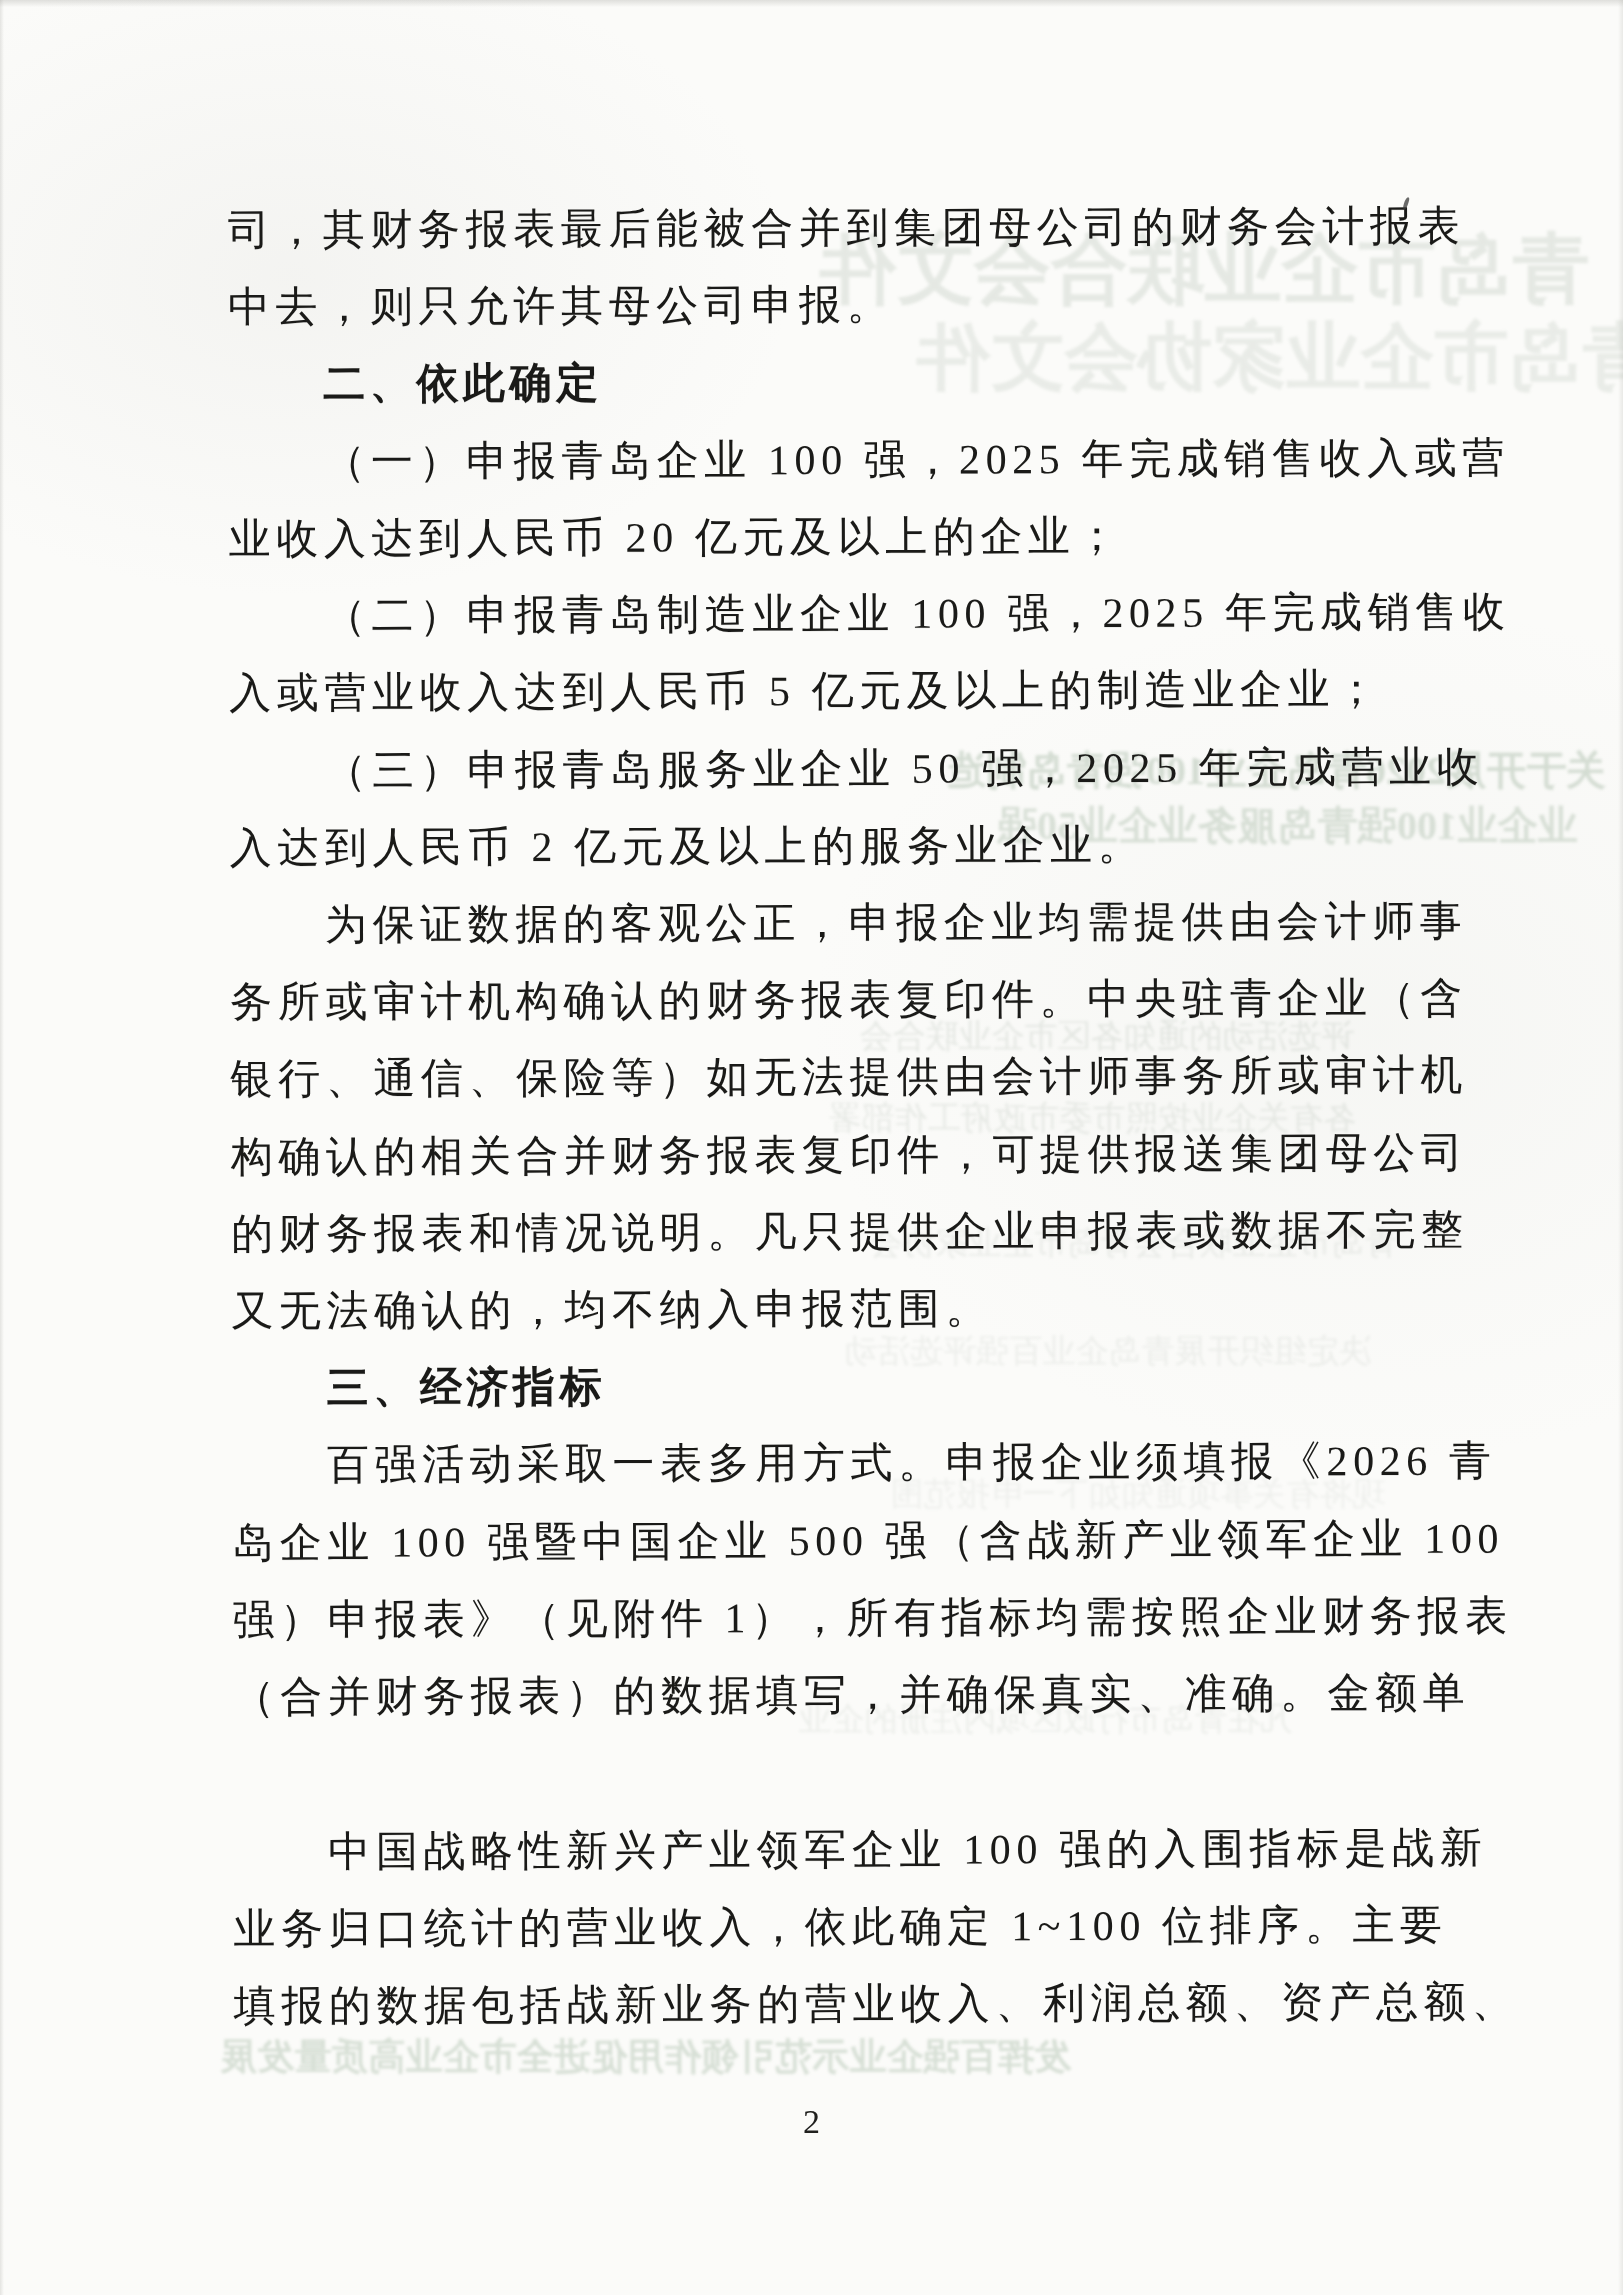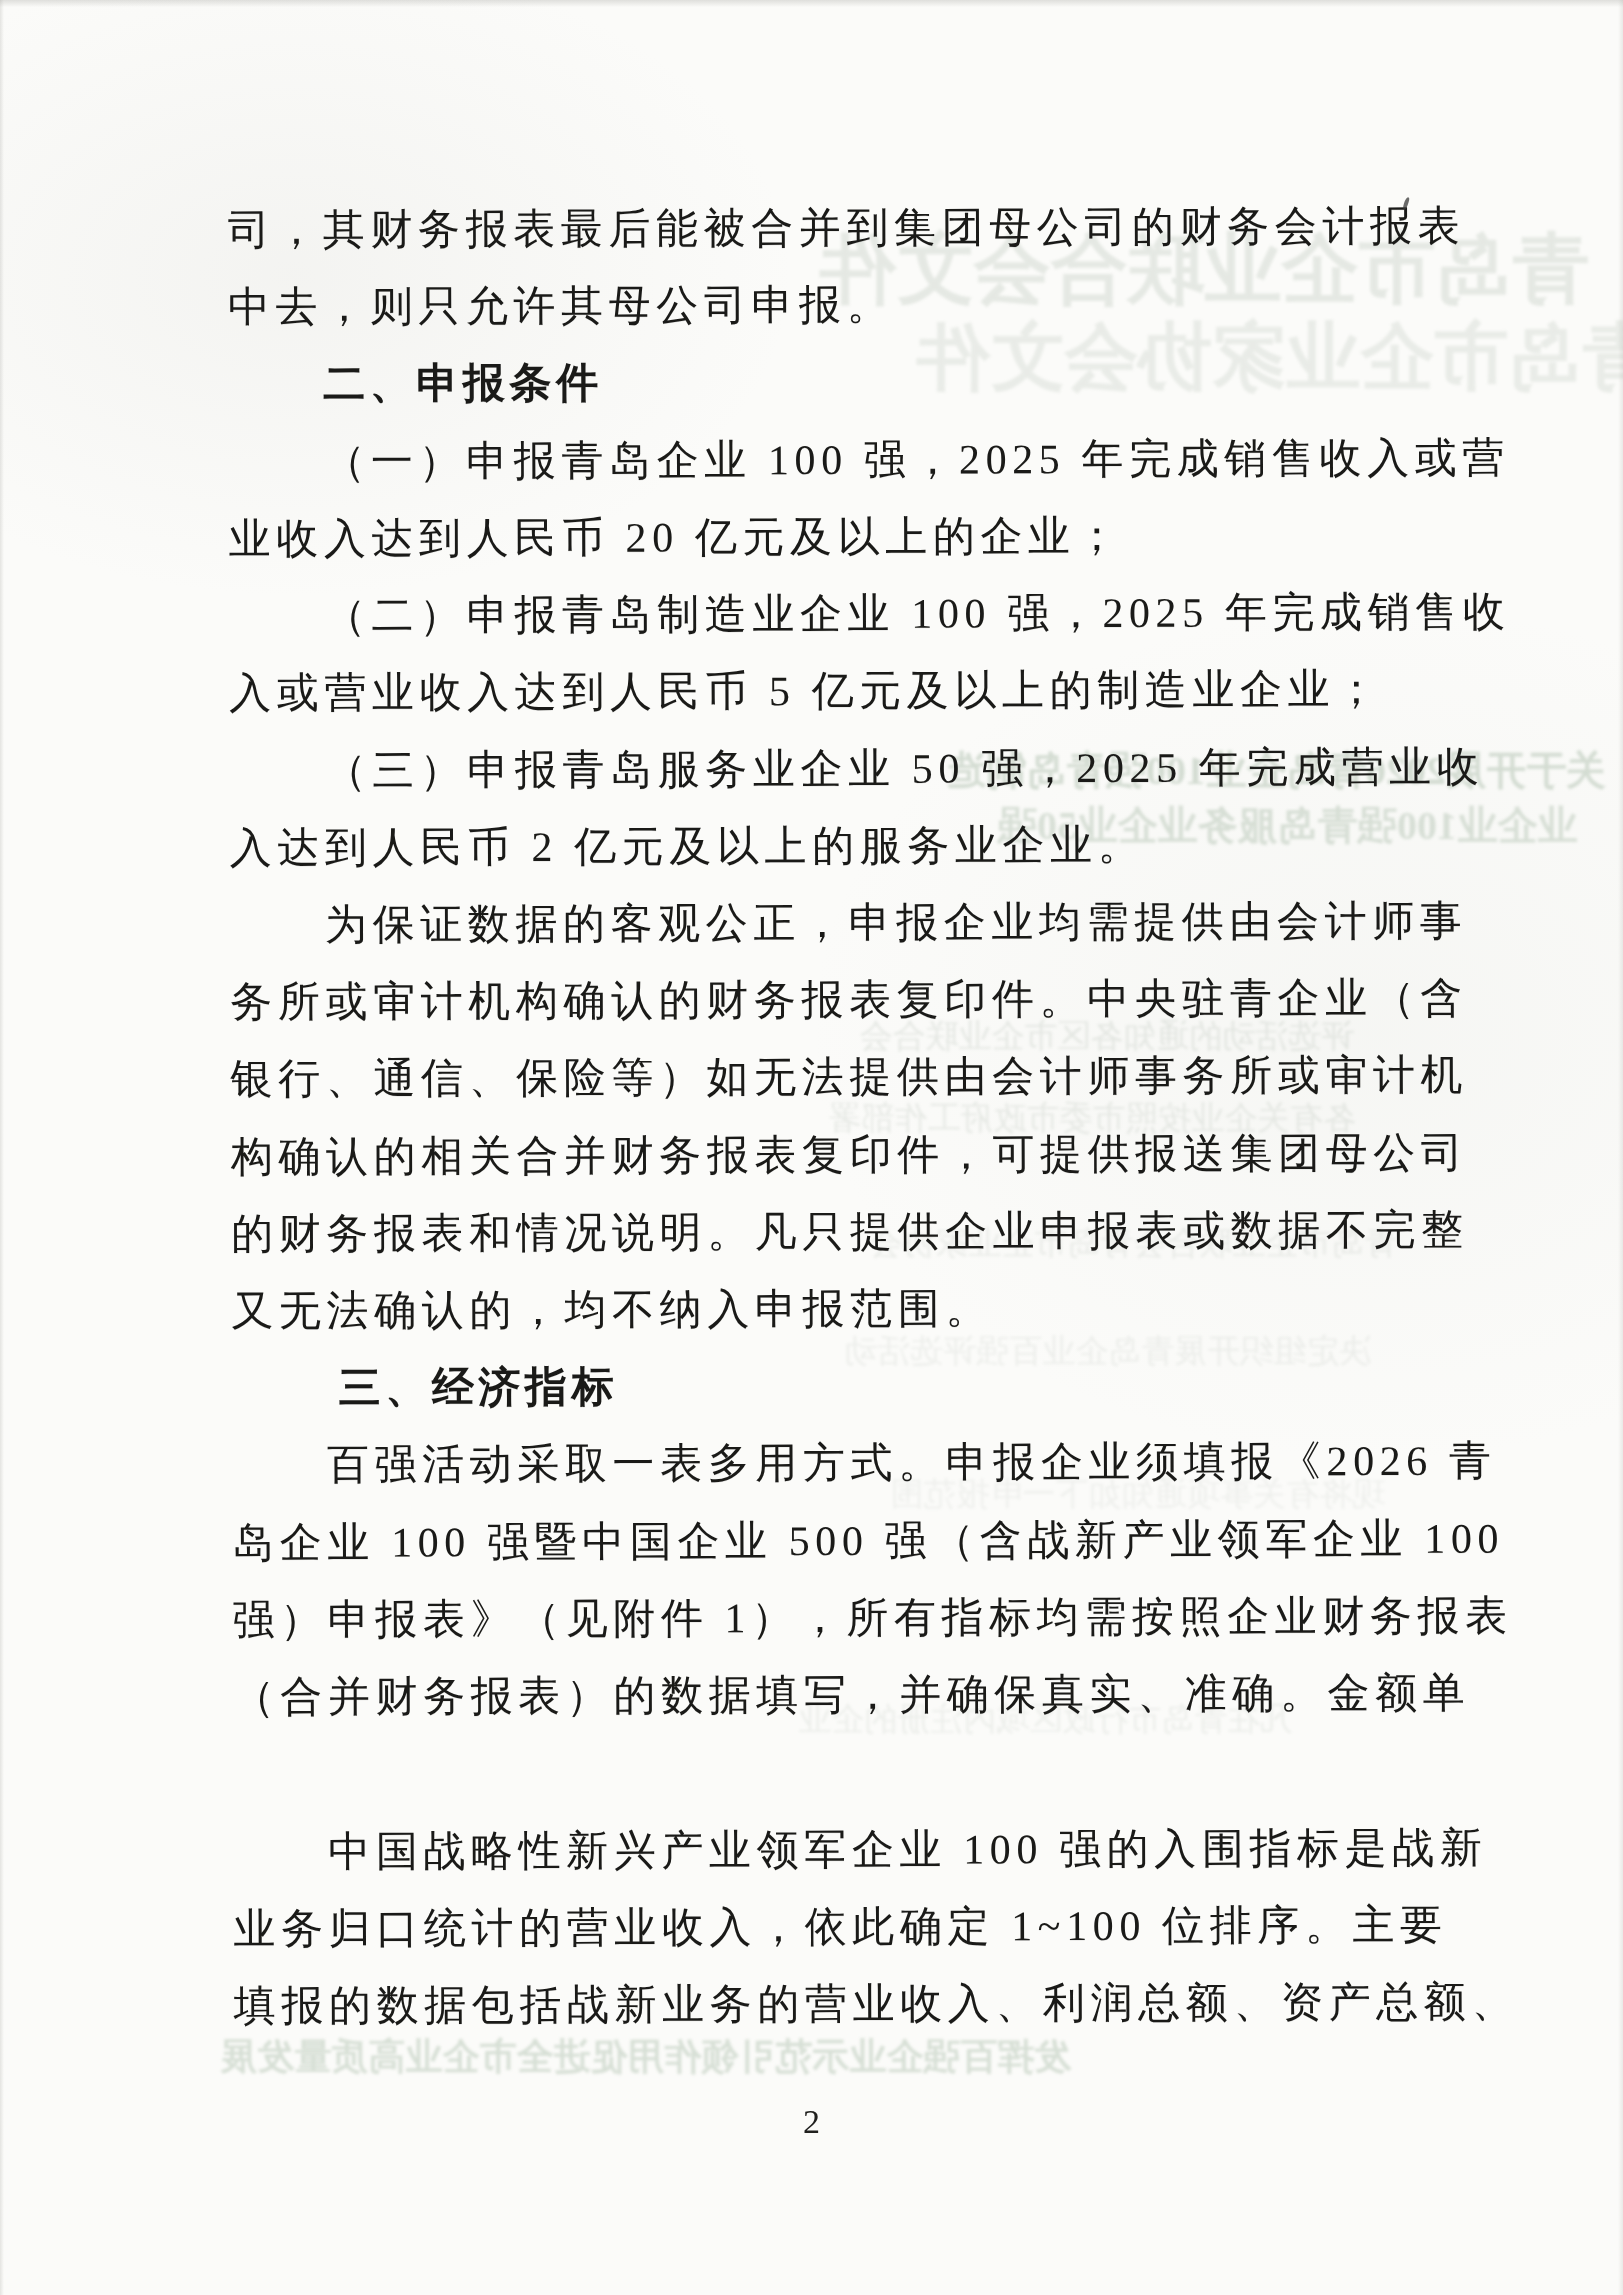--- a/index.html
+++ b/index.html
@@ -69,34 +69,34 @@
       <div class="bleed" style="left: 869px; top: 1227px; font-size: 33px; font-weight: 400; color: rgb(159, 169, 159); opacity: 0.18;">青岛市企业联合会青岛市企业家协会</div>
       <div class="bleed" style="left: 844px; top: 1335px; font-size: 33px; font-weight: 400; color: rgb(162, 171, 162); opacity: 0.16;">决定组织开展青岛企业百强评选活动</div>
       <div class="bleed" style="left: 890px; top: 1478px; font-size: 33px; font-weight: 400; color: rgb(165, 173, 165); opacity: 0.14;">现将有关事项通知如下一申报范围</div>
       <div class="bleed" style="left: 798px; top: 1703px; font-size: 33px; font-weight: 400; color: rgb(159, 171, 159); opacity: 0.16;">凡在青岛市行政区域内注册的企业</div>
       <div class="bleed" style="left: 220px; top: 2038px; font-size: 37px; font-weight: 700; color: rgb(132, 160, 132); opacity: 0.3;">发挥百强企业示范引领作用促进全市企业高质量发展</div>
     </div>
 
   <div class="content">
       <div class="line" style="top: 204px; left: 230px;"><span>司，其财务报表最后能被合并到集团母公司的财务会计报表</span></div>
       <div class="line" style="top: 281px; left: 230px;"><span>中去，则只允许其母公司申报。</span></div>
-      <div class="line" style="top: 358px; left: 325px;"><span class="b">二、申报条件</span></div>
+      <div class="line" style="top: 358px; left: 325px;"><span class="b">二、依此确定</span></div>
       <div class="line" style="top: 436px; left: 325px;"><span>（一）申报青岛企业 100 强，2025 年完成销售收入或营</span></div>
       <div class="line" style="top: 513px; left: 230px;"><span>业收入达到人民币 20 亿元及以上的企业；</span></div>
       <div class="line" style="top: 590px; left: 325px;"><span>（二）申报青岛制造业企业 100 强，2025 年完成销售收</span></div>
       <div class="line" style="top: 667px; left: 230px;"><span>入或营业收入达到人民币 5 亿元及以上的制造业企业；</span></div>
       <div class="line" style="top: 745px; left: 325px;"><span>（三）申报青岛服务业企业 50 强，2025 年完成营业收</span></div>
       <div class="line" style="top: 822px; left: 230px;"><span>入达到人民币 2 亿元及以上的服务业企业。</span></div>
       <div class="line" style="top: 899px; left: 325px;"><span>为保证数据的客观公正，申报企业均需提供由会计师事</span></div>
       <div class="line" style="top: 976px; left: 230px;"><span>务所或审计机构确认的财务报表复印件。中央驻青企业（含</span></div>
       <div class="line" style="top: 1053px; left: 230px;"><span>银行、通信、保险等）如无法提供由会计师事务所或审计机</span></div>
       <div class="line" style="top: 1131px; left: 230px;"><span>构确认的相关合并财务报表复印件，可提供报送集团母公司</span></div>
       <div class="line" style="top: 1208px; left: 230px;"><span>的财务报表和情况说明。凡只提供企业申报表或数据不完整</span></div>
       <div class="line" style="top: 1285px; left: 230px;"><span>又无法确认的，均不纳入申报范围。</span></div>
-      <div class="line" style="top: 1362px; left: 337px;"><span class="b">三、经济指标</span></div>
+      <div class="line" style="top: 1362px; left: 325px;"><span class="b">三、经济指标</span></div>
       <div class="line" style="top: 1439px; left: 325px;"><span>百强活动采取一表多用方式。申报企业须填报《2026 青</span></div>
       <div class="line" style="top: 1517px; left: 230px;"><span>岛企业 100 强暨中国企业 500 强（含战新产业领军企业 100</span></div>
       <div class="line" style="top: 1594px; left: 230px;"><span>强）申报表》（见附件 1），所有指标均需按照企业财务报表</span></div>
       <div class="line" style="top: 1671px; left: 230px;"><span>（合并财务报表）的数据填写，并确保真实、准确。金额单</span></div>
       <div class="line" style="top: 1826px; left: 325px;"><span>中国战略性新兴产业领军企业 100 强的入围指标是战新</span></div>
       <div class="line" style="top: 1903px; left: 230px;"><span>业务归口统计的营业收入，依此确定 1~100 位排序。主要</span></div>
       <div class="line" style="top: 1980px; left: 230px;"><span>填报的数据包括战新业务的营业收入、利润总额、资产总额、</span></div>
     </div>
 
   <div class="speck" style="left:1404px;top:197px;"></div>

